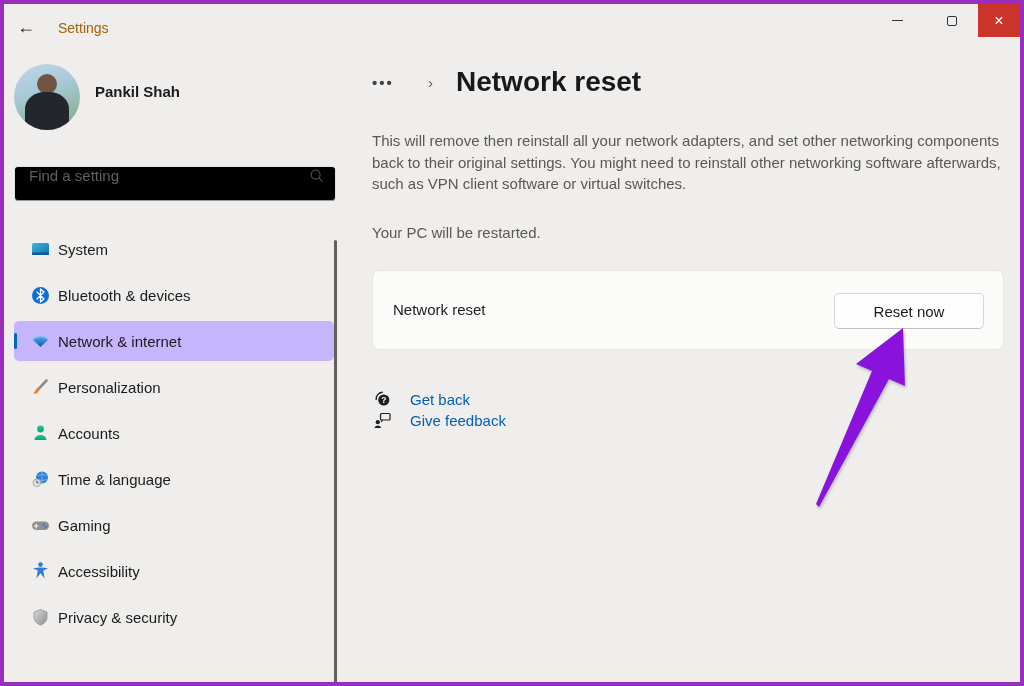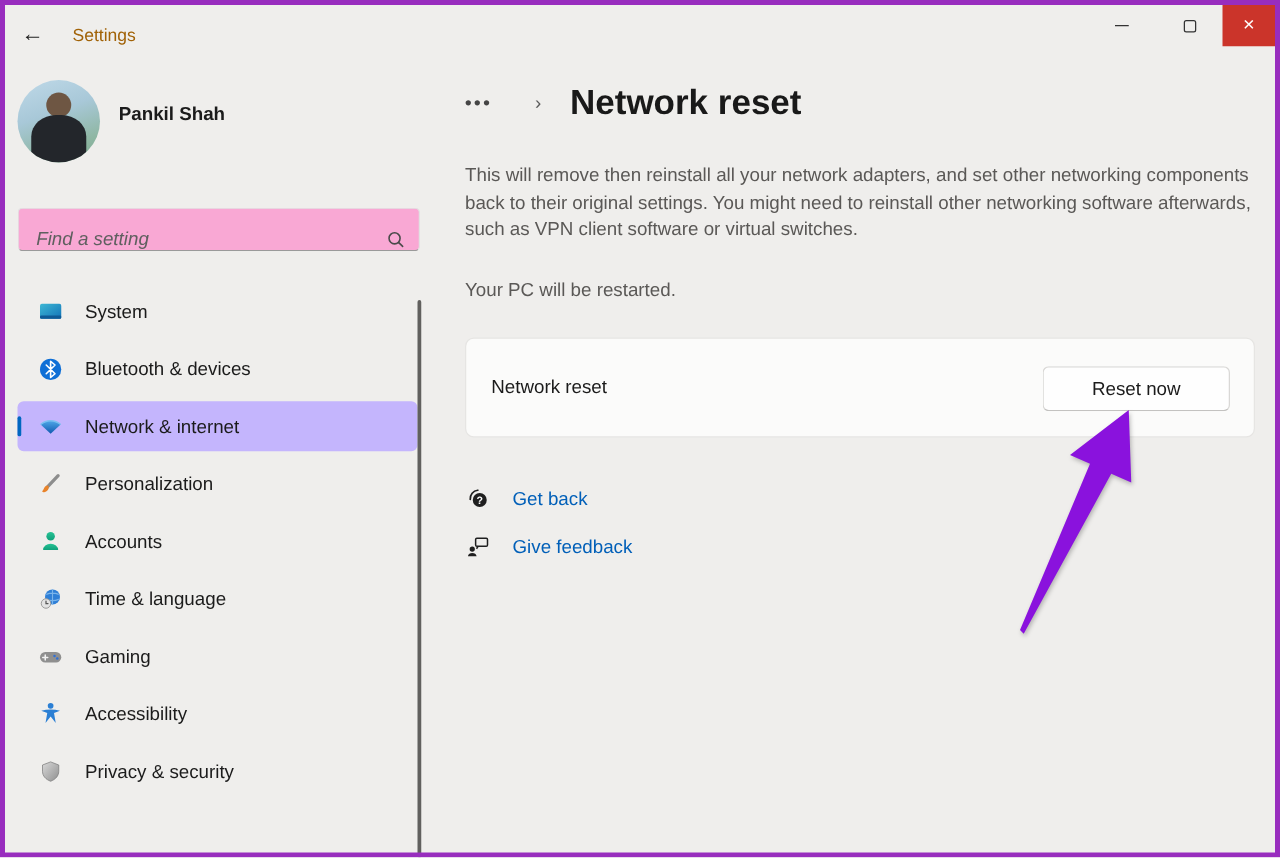--- a/index.html
+++ b/index.html
@@ -20,25 +20,25 @@
   .min-glyph { width:11px; height:0; border-top:1.4px solid #333; }
   .max-glyph { width:10px; height:10px; border:1.4px solid #333; border-radius:2px; }
   .close-glyph { color:#fff; font-size:16px; line-height:16px; }
 
   
   .avatar { position:absolute; left:14px; top:64px; width:66px; height:66px; border-radius:50%; overflow:hidden; background:linear-gradient(160deg,#bfd9e8 0%,#a8c8d8 40%,#8fb7a4 75%,#7da98f 100%); }
   .avatar .head { position:absolute; left:23px; top:10px; width:20px; height:20px; border-radius:50%; background:#6e5643; }
   .avatar .shirt { position:absolute; left:11px; top:28px; width:44px; height:38px; border-radius:45% 45% 0 0; background:#23262b; }
   .user-name { position:absolute; left:95px; top:83px; font-size:15px; font-weight:bold; color:#1b1b1b; }
 
-  .searchbox { position:absolute; left:14px; top:166px; width:322px; height:35px; background:#f9a8d4; border:1px solid #e2e2e2; border-bottom:1px solid #9a9a9a; border-radius:4px; display:flex; align-items:flex-end; padding:0 10px 0 14px;font-style:italic; }
+  .searchbox { position:absolute; left:14px; top:166px; width:322px; height:35px; background:#000000; border:1px solid #e2e2e2; border-bottom:1px solid #9a9a9a; border-radius:4px; display:flex; align-items:flex-start; padding:0 10px 0 14px; }
   .searchbox .ph { flex:1; font-size:15px; color:#5f5f5f; }
 
   .nav { position:absolute; left:14px; top:229px; width:320px; }
-  .nav-item { position:relative; height:40px; margin-bottom:6px; display:flex; align-items:center; padding-left:16px; gap:17px; border-radius:5px; cursor:pointer; }
+  .nav-item { position:relative; height:40px; margin-bottom:6px; display:flex; align-items:center; padding-left:16px; gap:7px; border-radius:5px; cursor:pointer; }
   .nav-item .label { font-size:15px; color:#1b1b1b; }
   .nav-item.selected { background:#c4b5fd; }
   .nav-item.selected::before { content:""; position:absolute; left:0px; top:12px; width:3px; height:16px; border-radius:2px; background:#0067c0; }
   .nav-icon { width:21px; height:21px; flex:0 0 21px; }
 
   .side-scrollbar { position:absolute; left:334px; top:240px; width:3px; height:446px; background:#61605e; border-radius:2px; }
 
   
   .breadcrumb-ellipsis { position:absolute; left:372px; top:74px; font-size:15px; font-weight:bold; letter-spacing:2px; color:#454545; cursor:pointer; }
   .breadcrumb-chevron { position:absolute; left:428px; top:74px; font-size:15px; color:#5a5a5a; }
@@ -47,21 +47,21 @@
   .page-desc { position:absolute; left:372px; top:130px; width:642px; font-size:15px; line-height:21.5px; color:#5a5856; }
   .restart-note { position:absolute; left:372px; top:224px; font-size:15px; color:#5a5856; }
 
   .card { position:absolute; left:372px; top:270px; width:632px; height:80px; background:#fbfbfa; border:1px solid #e6e5e3; border-radius:7px; }
   .card-label { position:absolute; left:20px; top:30px; font-size:15px; color:#1b1b1b; }
   .reset-btn { position:absolute; right:19px; top:22px; width:150px; height:36px; background:#fefefe; border:1px solid #d9d8d6; border-bottom-color:#c3c2c0; border-radius:5px; font-size:15px; color:#1b1b1b; display:flex; align-items:center; justify-content:center; cursor:pointer; font-family:inherit;margin-left:30px; }
 
   .help-link { position:absolute; left:372px; display:flex; align-items:center; gap:17px; cursor:pointer; }
   .help-link .ltext { font-size:15px; color:#005fb8; }
   .link-gethelp { top:389px; }
-  .link-feedback { top:427px; }
+  .link-feedback { top:410px; }
 
   .arrow-overlay { position:absolute; inset:0; z-index:50; pointer-events:none; }
 </style>
 </head>
 <body>
 
 <div class="frame">
 
   <div class="titlebar">
     <div class="back-btn"><span>←</span></div>

